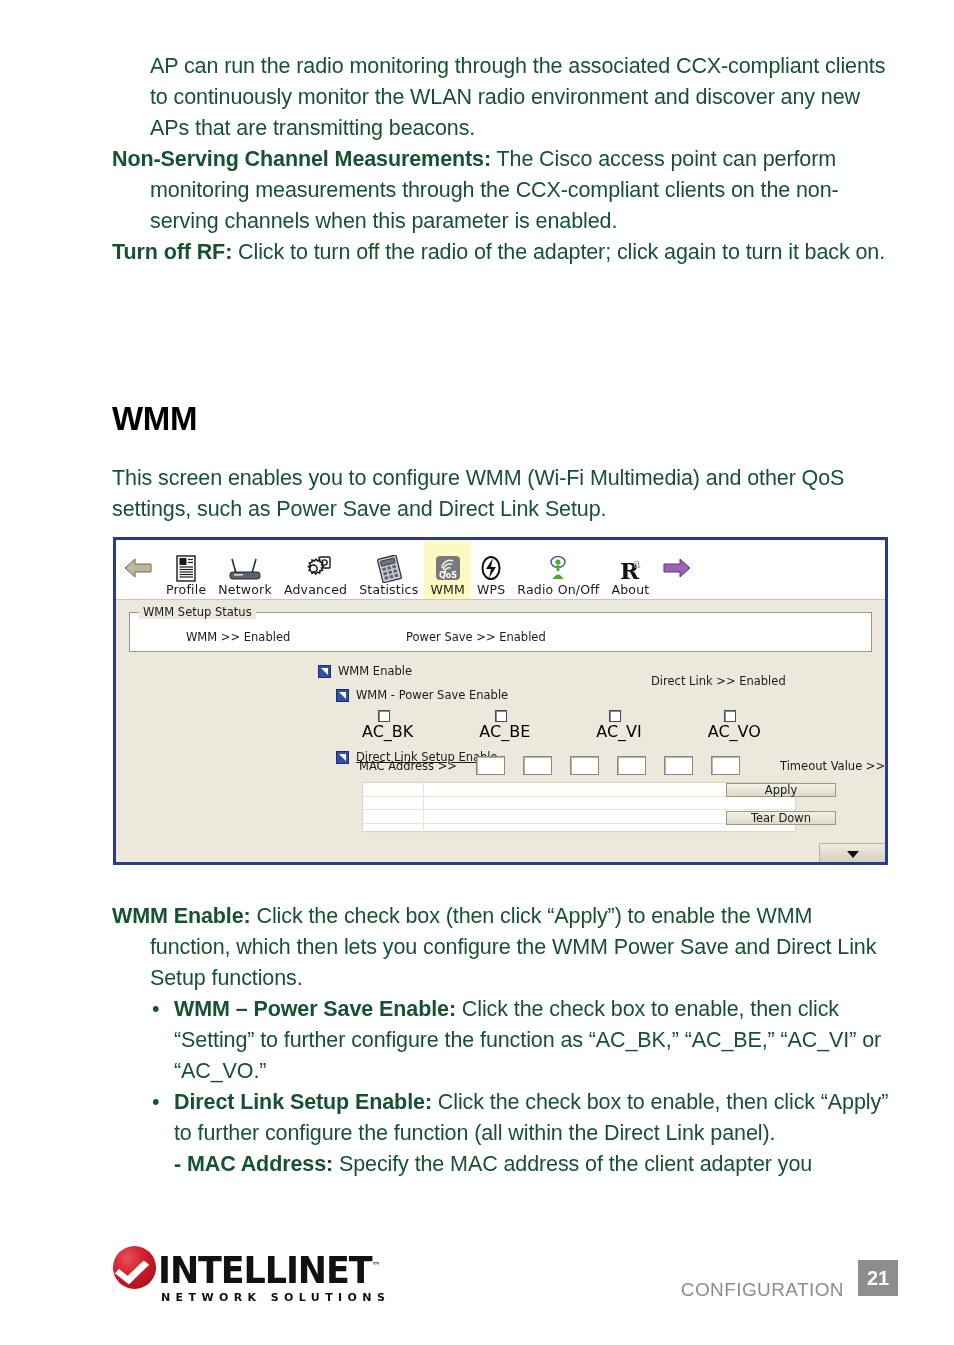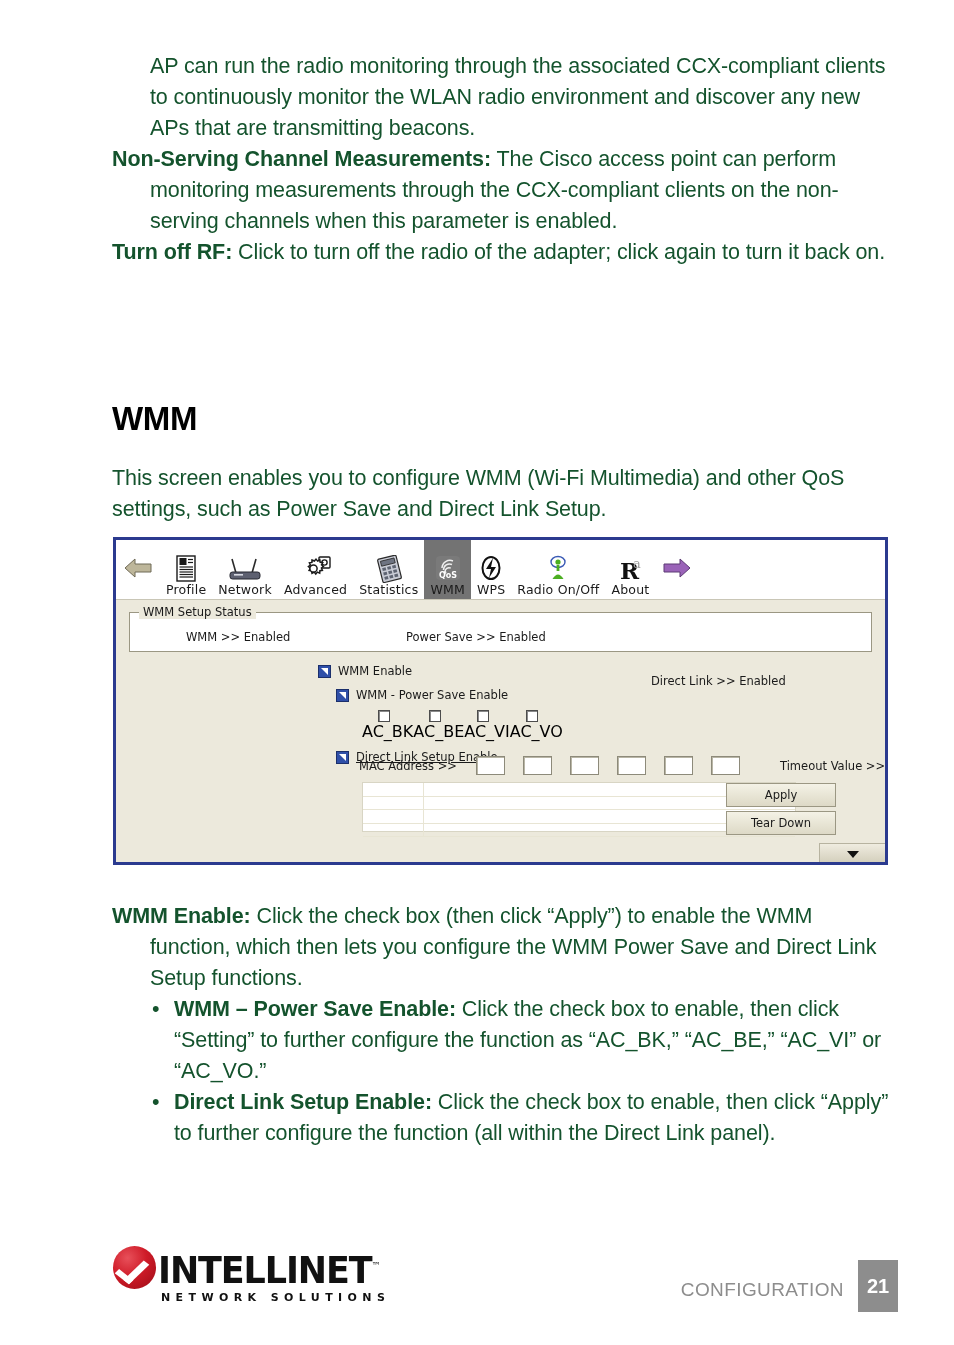--- a/index.html
+++ b/index.html
@@ -103,21 +103,21 @@
     white-space: nowrap;
     letter-spacing: 0.2px;
   }
   .tool-btn .tb-icon {
     height: 30px;
     display: flex;
     align-items: flex-end;
     justify-content: center;
   }
   .tool-btn.selected {
-    background: #737373;
+    background: #fef9c3;
   }
   .nav-arrow {
     flex: 0 0 auto;
     display: flex;
     align-items: center;
     justify-content: center;
     padding: 0 7px;
   }
 
   
@@ -183,21 +183,21 @@
     height: 0;
     border-left: 7px solid transparent;
     border-top: 7px solid #ffffff;
   }
 
   #row-wmm-enable { position: absolute; left: 202px; top: 124px; }
   #row-ps-enable  { position: absolute; left: 220px; top: 148px; }
   #row-ac         { position: absolute; left: 246px; top: 170px; display: flex; }
   #row-ac .ac-cell { display: flex; align-items: center; flex-direction: column; }
   #row-ac .ac-cell .cb { width: 12px; height: 12px; margin-right: 8px; }
-  #row-ac .ac-cell + .ac-cell { }
+  #row-ac .ac-cell + .ac-cell { margin-left: 66px; }
   #row-dls-enable { position: absolute; left: 220px; top: 210px; text-decoration: underline; }
 
   
   #mac-row {
     position: absolute;
     left: 243px;
     top: 216px;
     display: flex;
     align-items: center;
     font-size: 11.5px;
@@ -245,21 +245,21 @@
     border-bottom: 1px solid #e8e5d4;
     display: flex;
   }
   #dls-list .lrow .c1 { width: 60px; border-right: 1px solid #e8e5d4; }
   #dls-list .lrow .c2 { flex: 1; }
 
   
   .app-btn {
     position: absolute;
     width: 110px;
-    height: 24px;
+    height: 14px;
     background: linear-gradient(#f4f2e6, #ddd9c6);
     border: 1px solid #9b9783;
     box-sizing: border-box;
     font-size: 11.5px;
     color: #1a1a1a;
     display: flex;
     align-items: center;
     justify-content: center;
   }
   #btn-apply { left: 610px; top: 243px; }
@@ -350,21 +350,21 @@
     top: 36px;
     font-size: 19px;
     color: #8d8d8d;
     letter-spacing: 0.4px;
   }
   #page-badge {
     position: absolute;
     right: 56px;
     top: 17px;
     width: 40px;
-    height: 52px;
+    height: 36px;
     background: #8d8d8d;
     color: #ffffff;
     font-size: 20px;
     font-weight: bold;
     display: flex;
     align-items: center;
     justify-content: center;
   }
 </style>
 </head>
@@ -605,20 +605,21 @@
           <path d="M2 2 L14 2 L8 9 Z" fill="#111111"></path>
         </svg>
     </span>
   </div>
 </div>
 
 <div class="prose" id="bottom-prose">
     <div class="p-hang"><span class="lead">WMM Enable:</span><span> Click the check box (then click “Apply”) to enable the WMM function, which then lets you configure the WMM Power Save and Direct Link Setup functions.</span></div>
     <div class="bullet-item"><span class="bullet-mark">•</span><span class="lead">WMM – Power Save Enable:</span><span> Click the check box to enable, then click “Setting” to further configure the function as “AC_BK,” “AC_BE,” “AC_VI” or “AC_VO.”</span></div>
     <div class="bullet-item"><span class="bullet-mark">•</span><span class="lead">Direct Link Setup Enable:</span><span> Click the check box to enable, then click “Apply” to further configure the function (all within the Direct Link panel).</span></div>
+    <div class="dash-item"><span class="lead">- MAC Address:</span><span> Specify the MAC address of the client adapter you</span></div>
   </div>
 
 <div id="footer">
   <div id="logo">
     <div id="logo-top">
       <span id="logo-mark"></span>
       <span id="logo-word"><span>INTELLINET</span><span id="logo-tm">™</span></span>
     </div>
     <div id="logo-sub">NETWORK SOLUTIONS</div>
   </div>

